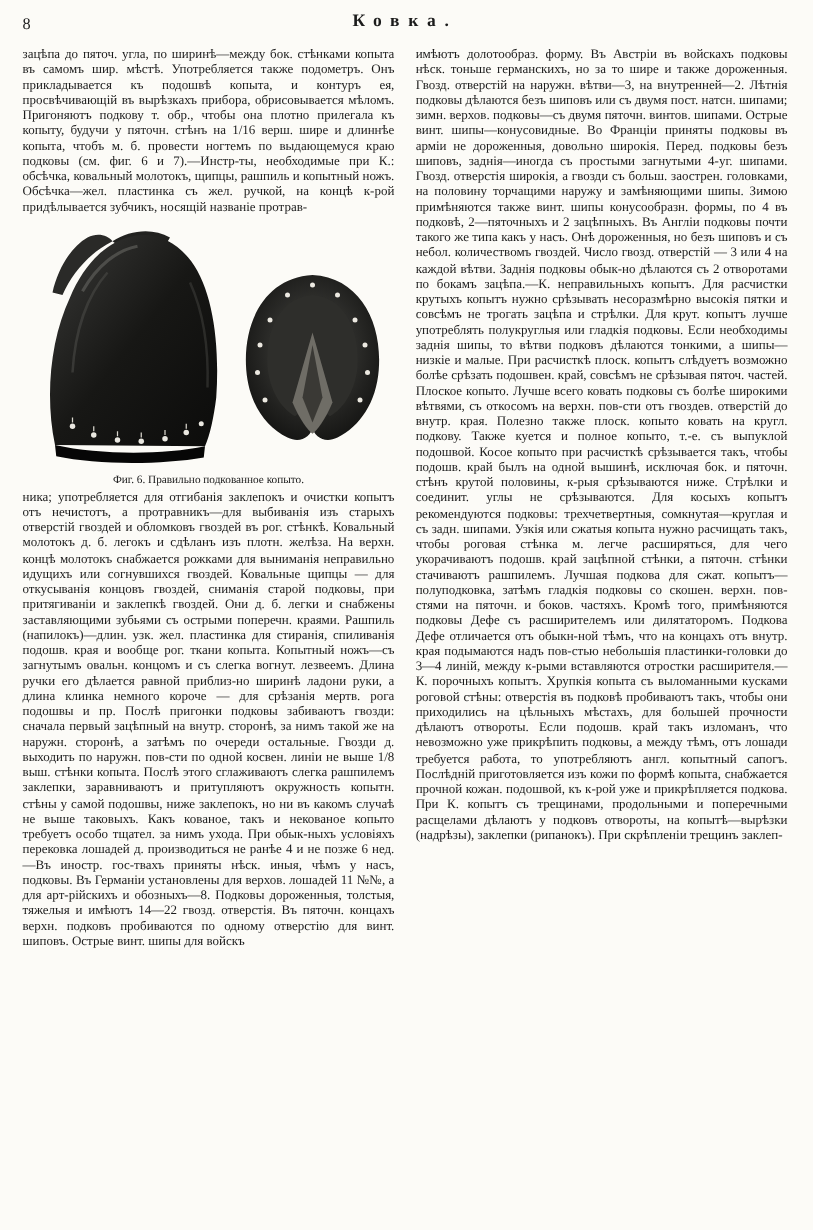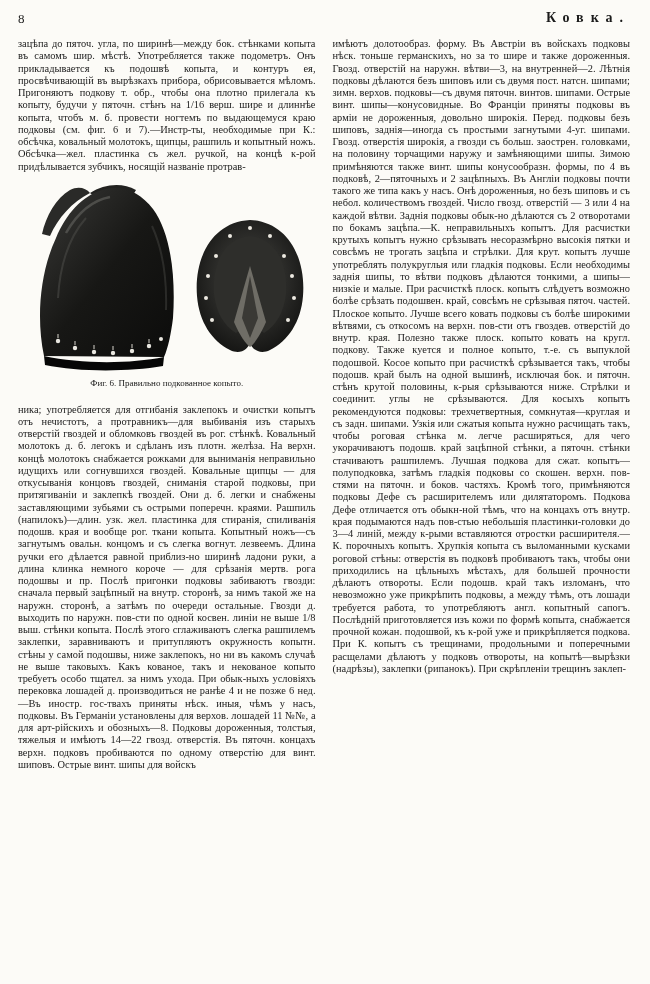--- a/index.html
+++ b/index.html
@@ -5,31 +5,31 @@
   html,body{margin:0;padding:0;}
   body{
     width:650px;height:984px;overflow:hidden;
     background:#fcfbf7;color:#1b1b1b;
     font-family:"Liberation Serif","DejaVu Serif",serif;
   }
   .page{box-sizing:border-box;width:650px;height:984px;padding:8px 20px 10px 18px;}
   .header{position:relative;height:24px;margin-bottom:6px;}
   .page-num{position:absolute;left:0;top:3px;font-size:13px;}
   .page-title{
-    text-align:right;font-weight:bold;font-size:14px;
+    text-align:center;font-weight:bold;font-size:14px;
     letter-spacing:7px;padding-top:2px;
   }
   .columns{display:flex;gap:17px;align-items:flex-start;}
   .col{
     flex:1;min-width:0;
     font-size:10.4px;line-height:12.25px;
     text-align:justify;
   }
   .para{margin:0;}
-  .figure-block{margin:5px 0 15px;}
+  .figure-block{margin:5px 0 4px;}
   .fig-images{display:flex;justify-content:space-between;align-items:flex-end;padding:0 2px;}
   .fig6-wrap{width:158px;}
   .fig7-wrap{width:128px;margin-bottom:14px;}
   .fig-captions{display:flex;gap:10px;margin-top:4px;}
   .caption{
     flex:1;font-size:9px;line-height:10.8px;text-align:center;
   }
   svg{display:block;}
 </style>
 </head>

